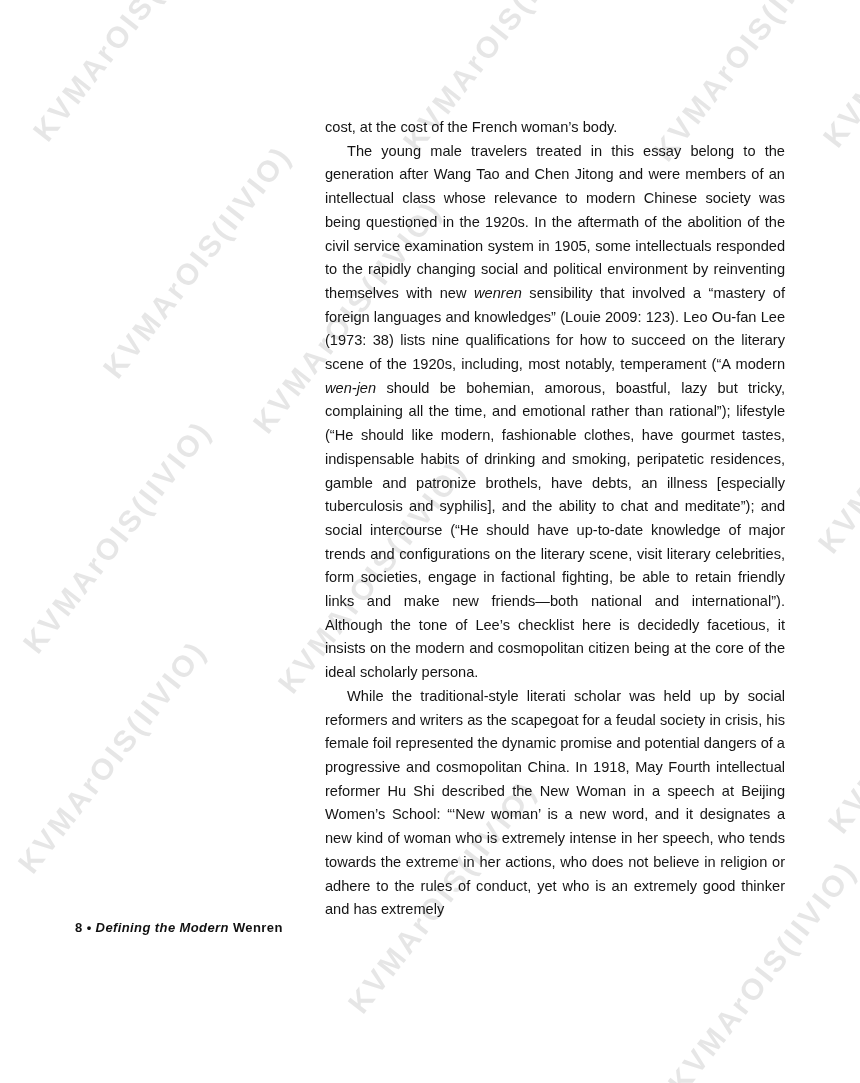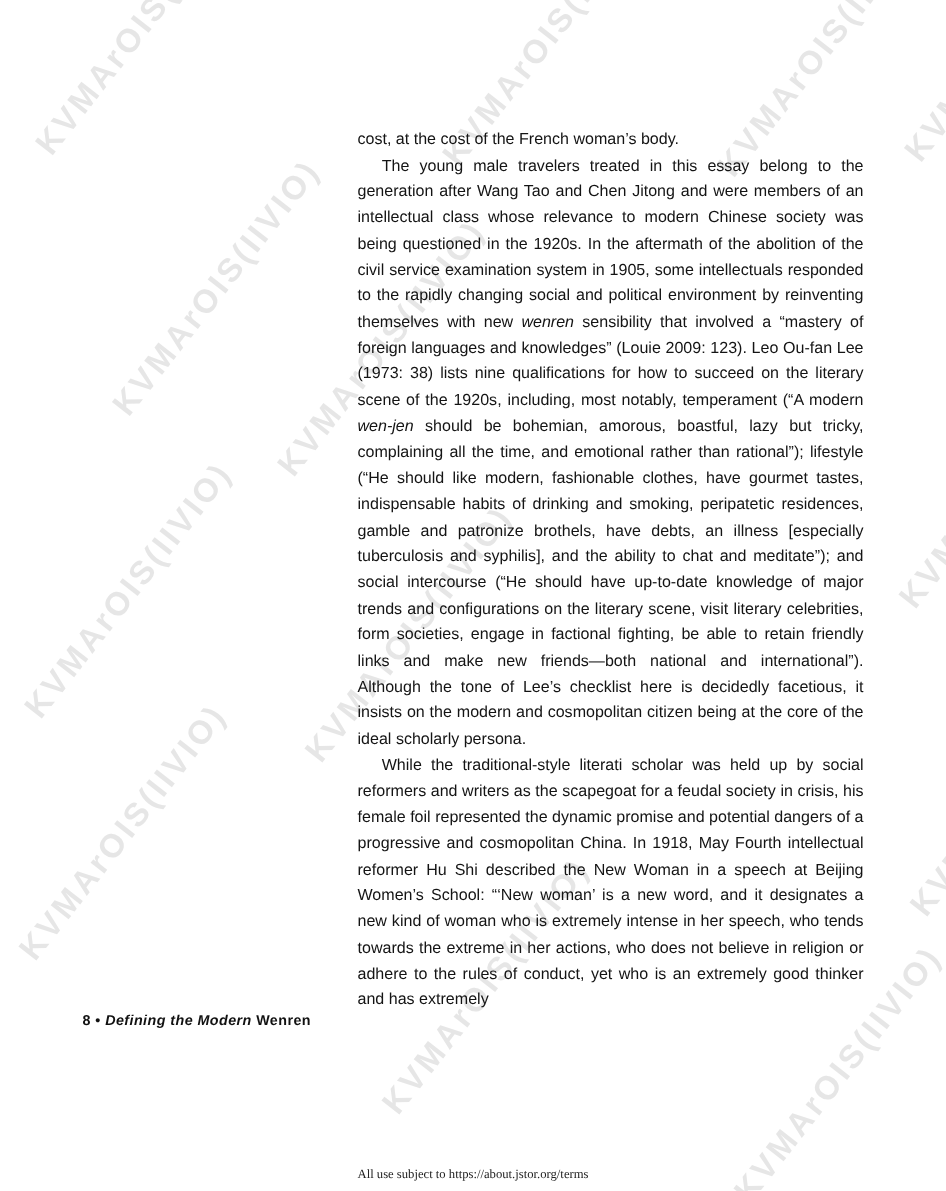--- a/index.html
+++ b/index.html
@@ -89,17 +89,14 @@
   <div class="wm" style="left:620px;  top:960px;">KVMArOIS(IIVIO)</div>
 
   <div class="text-column">
       <p><span>cost, at the cost of the French woman’s body.</span></p>
       <p class="indent"><span>The young male travelers treated in this essay belong to the generation after Wang Tao and Chen Jitong and were members of an intellectual class whose relevance to modern Chinese society was being questioned in the 1920s. In the aftermath of the abolition of the civil service examination system in 1905, some intellectuals responded to the rapidly changing social and political environment by reinventing themselves with new </span><span class="it">wenren</span><span> sensibility that involved a “mastery of foreign languages and knowledges” (Louie 2009: 123). Leo Ou-fan Lee (1973: 38) lists nine qualifications for how to succeed on the literary scene of the 1920s, including, most notably, temperament (“A modern </span><span class="it">wen-jen</span><span> should be bohemian, amorous, boastful, lazy but tricky, complaining all the time, and emotional rather than rational”); lifestyle (“He should like modern, fashionable clothes, have gourmet tastes, indispensable habits of drinking and smoking, peripatetic residences, gamble and patronize brothels, have debts, an illness [especially tuberculosis and syphilis], and the ability to chat and meditate”); and social intercourse (“He should have up-to-date knowledge of major trends and configurations on the literary scene, visit literary celebrities, form societies, engage in factional fighting, be able to retain friendly links and make new friends—both national and international”). Although the tone of Lee’s checklist here is decidedly facetious, it insists on the modern and cosmopolitan citizen being at the core of the ideal scholarly persona.</span></p>
       <p class="indent"><span>While the traditional-style literati scholar was held up by social reformers and writers as the scapegoat for a feudal society in crisis, his female foil represented the dynamic promise and potential dangers of a progressive and cosmopolitan China. In 1918, May Fourth intellectual reformer Hu Shi described the New Woman in a speech at Beijing Women’s School: “‘New woman’ is a new word, and it designates a new kind of woman who is extremely intense in her speech, who tends towards the extreme in her actions, who does not believe in religion or adhere to the rules of conduct, yet who is an extremely good thinker and has extremely</span></p>
     </div>
 
   <div class="running-footer"><span class="bd">8 • </span><span class="it bd">Defining the Modern </span><span class="bd">Wenren</span></div>
 
-  <div class="jstor jstor-line2">
-    <span>All use subject to https://about.jstor.org/terms</span>
-  </div>
 
 </div>
 
 </body></html>

